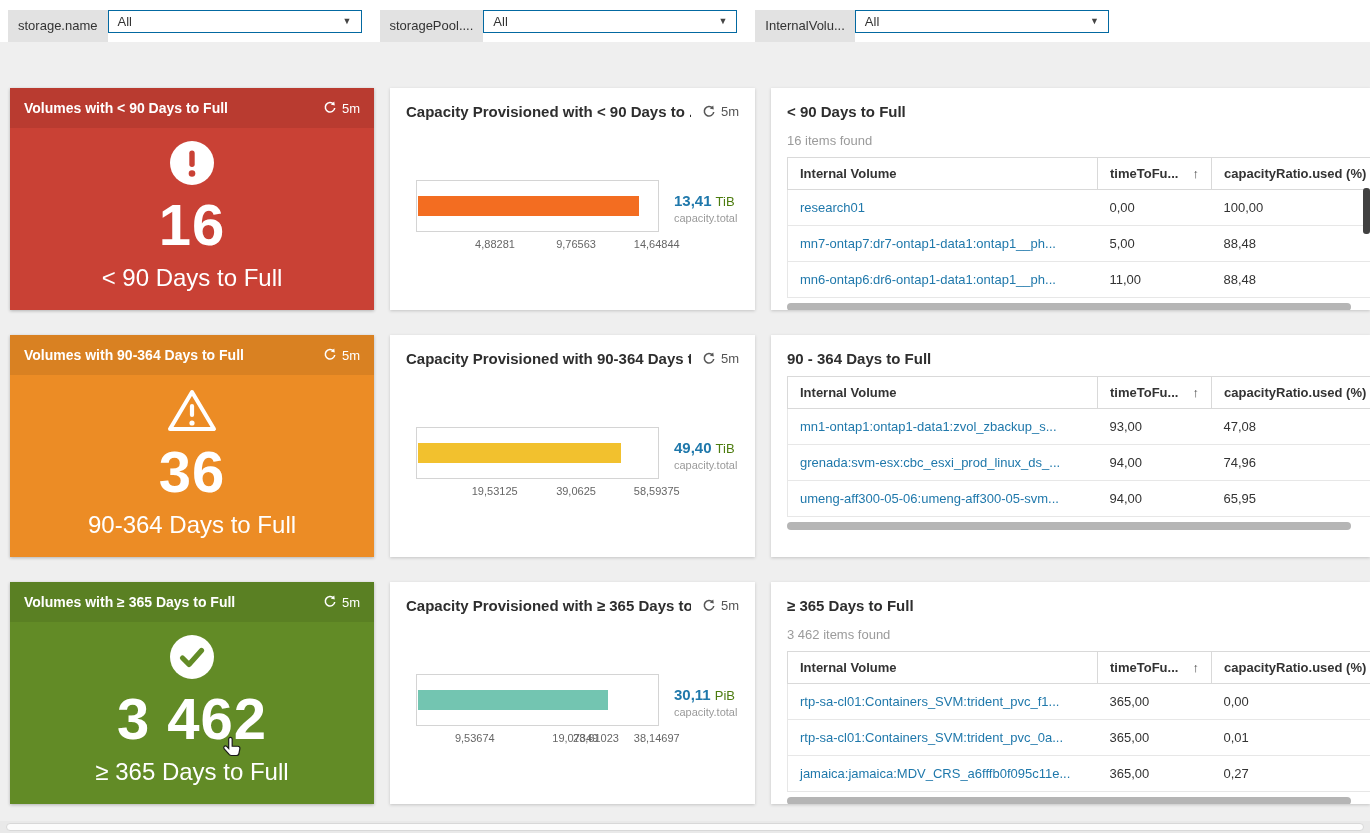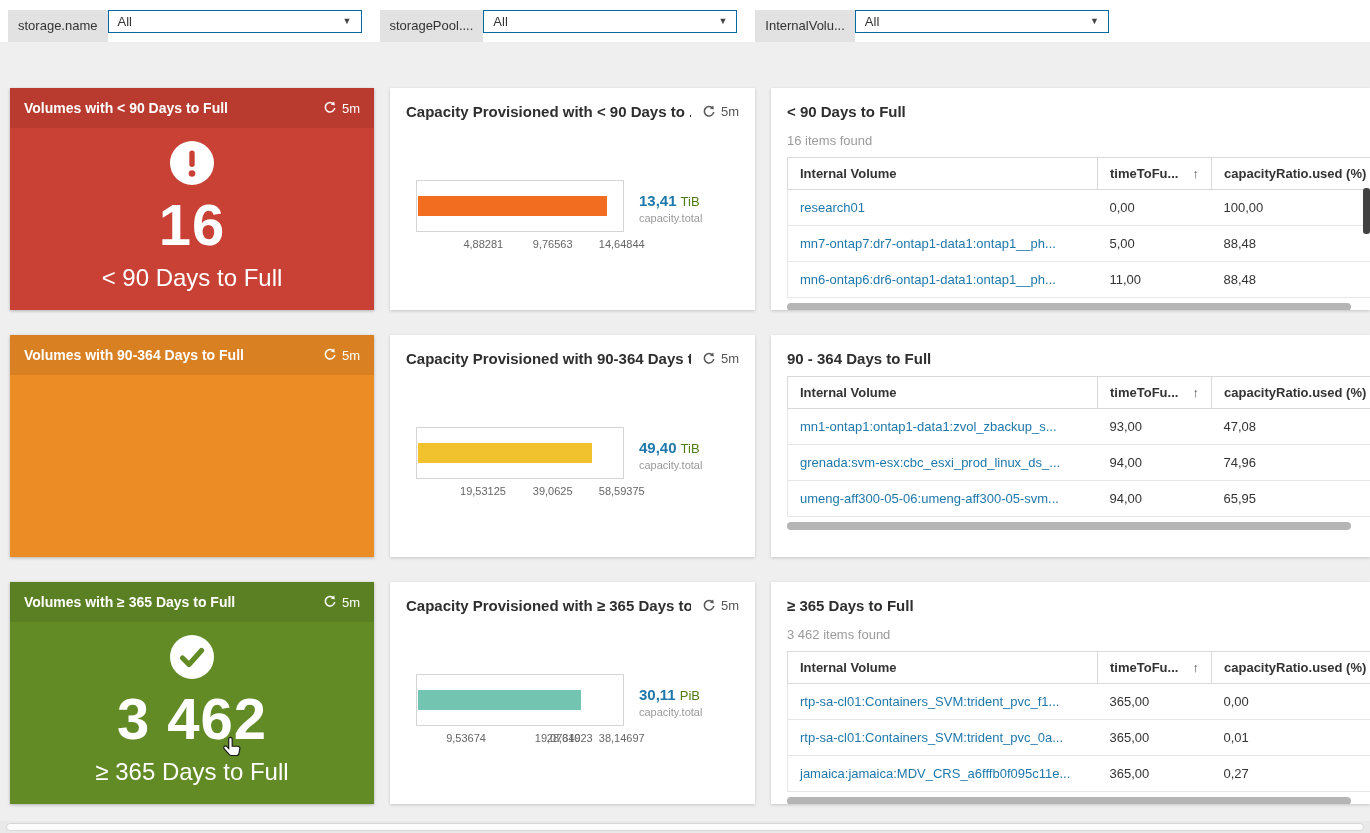--- a/index.html
+++ b/index.html
@@ -33,21 +33,21 @@
   .refresh.dark { color:#555; }
   .kpi-body { flex:1; display:flex; flex-direction:column; align-items:center; justify-content:space-evenly; padding:4px 0 10px; }
   .kpi-value { font-size:58px; font-weight:700; line-height:1.1; letter-spacing:1px; }
   .kpi-caption { font-size:24px; }
 
   
   .chart-card { width:365px; margin-right:16px; padding:15px 16px; }
   .card-head { display:flex; justify-content:space-between; align-items:center; }
   .chart-title { font-size:15px; font-weight:700; color:#2e2e2e; white-space:nowrap; overflow:hidden; max-width:285px; }
   .chart-body { display:flex; margin-top:60px; padding-left:10px; }
-  .plot-wrap { width:208px; flex:none; }
+  .plot-wrap { width:243px; flex:none; }
   .plot { height:52px; border:1px solid #d4d4d4; background:#fff; position:relative; }
   .bar { position:absolute; left:1px; top:50%; transform:translateY(-50%); height:20px; }
   .ticks { position:relative; height:16px; margin-top:6px; font-size:11px; color:#666; }
   .tick { position:absolute; transform:translateX(-55%); white-space:nowrap; }
   .chart-value { margin-left:15px; margin-top:12px; white-space:nowrap; }
   .cv-line { display:flex; align-items:baseline; gap:4px; }
   .cv-num { color:var(--link,#1f78ab); font-size:15px; font-weight:700; }
   .cv-unit { color:#4d7c0f; font-size:13px; }
   .cv-metric { color:#9a9a9a; font-size:11px; margin-top:3px; }
 
@@ -216,20 +216,29 @@
       <div class="kpi-head">
         <span class="kpi-title">Volumes with 90-364 Days to Full</span>
         <span class="refresh light">
           <svg class="refresh-icon" width="14" height="14" viewBox="0 0 16 16">
               <path d="M12.1 3.6 A5.4 5.4 0 1 0 13.4 8" fill="none" stroke="currentColor" stroke-width="1.8"></path>
               <path d="M12.9 0.6 L13.4 5.2 L8.9 4.1 Z" fill="currentColor"></path>
             </svg>
           <span>5m</span>
         </span>
       </div>
+      <div class="kpi-body">
+        <svg class="kpi-icon" width="52" height="46" viewBox="0 0 52 46" style="color: rgb(236, 140, 37);">
+          <path d="M26 5 L48 42 L4 42 Z" fill="none" stroke="#ffffff" stroke-width="4" stroke-linejoin="round"></path>
+          <rect x="23.9" y="17" width="4.2" height="13" rx="2.1" fill="#ffffff"></rect>
+          <circle cx="26" cy="36" r="2.6" fill="#ffffff"></circle>
+        </svg>
+        <div class="kpi-value">36</div>
+        <div class="kpi-caption">90-364 Days to Full</div>
+      </div>
     </div>
 
     <div class="card chart-card">
       <div class="card-head">
         <span class="chart-title">Capacity Provisioned with 90-364 Days t...</span>
         <span class="refresh dark">
           <svg class="refresh-icon" width="14" height="14" viewBox="0 0 16 16">
               <path d="M12.1 3.6 A5.4 5.4 0 1 0 13.4 8" fill="none" stroke="currentColor" stroke-width="1.8"></path>
               <path d="M12.9 0.6 L13.4 5.2 L8.9 4.1 Z" fill="currentColor"></path>
             </svg>

